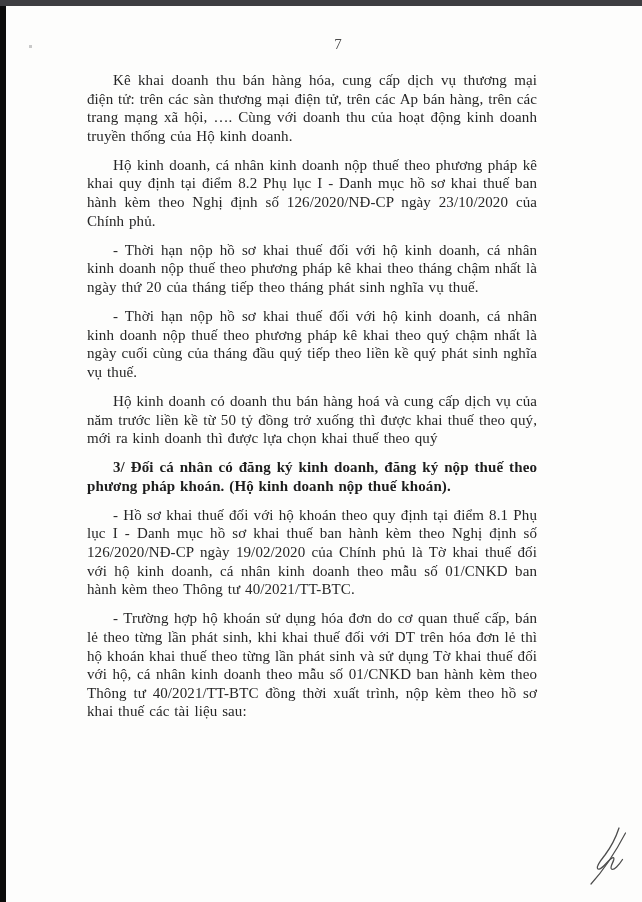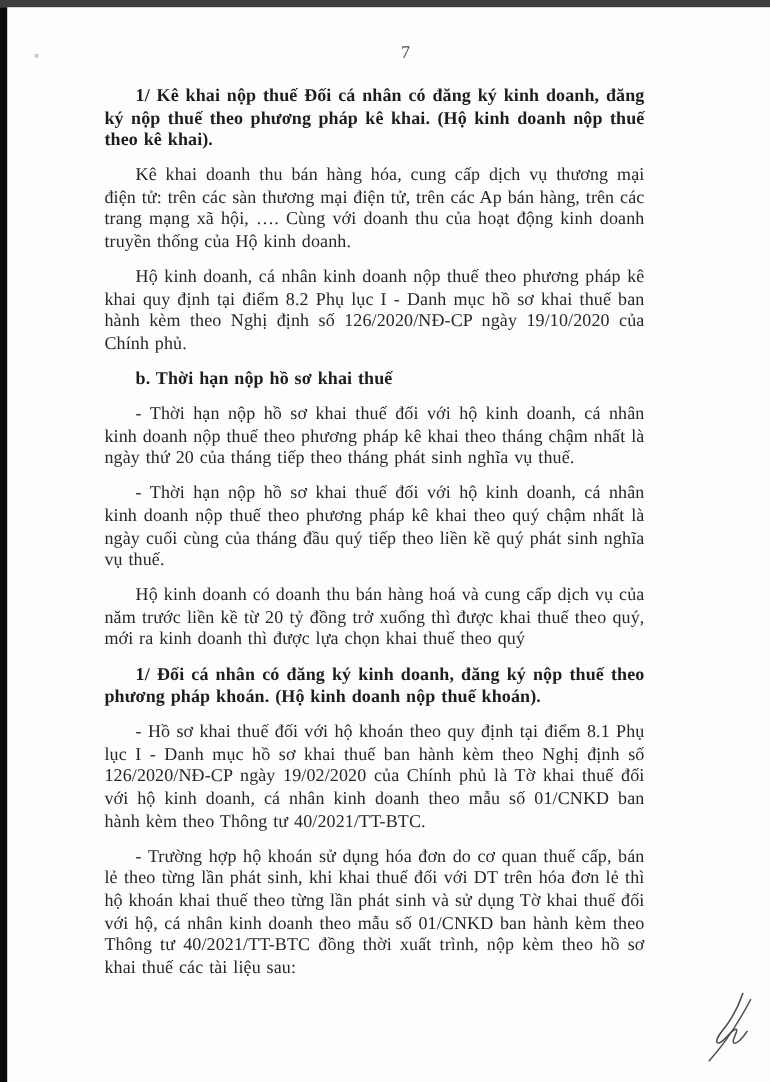--- a/index.html
+++ b/index.html
@@ -72,28 +72,26 @@
 </head>
 <body>
 
 <div class="scan-top-bar"></div>
 <div class="scan-left-edge"></div>
 <div class="scan-speck"></div>
 
 <div class="page">
   <div class="page-number">7</div>
 
-  <p class="block h">1/ Kê khai nộp thuế Đối cá nhân có đăng ký kinh doanh, đăng ký nộp thuế theo phương pháp kê khai. (Hộ kinh doanh nộp thuế theo kê khai).</p>
   <p class="block">Kê khai doanh thu bán hàng hóa, cung cấp dịch vụ thương mại điện tử: trên các sàn thương mại điện tử, trên các Ap bán hàng, trên các trang mạng xã hội, …. Cùng với doanh thu của hoạt động kinh doanh truyền thống của Hộ kinh doanh.</p>
-  <p class="block">Hộ kinh doanh, cá nhân kinh doanh nộp thuế theo phương pháp kê khai quy định tại điểm 8.2 Phụ lục I - Danh mục hồ sơ khai thuế ban hành kèm theo Nghị định số 126/2020/NĐ-CP ngày 19/10/2020 của Chính phủ.</p>
-  <p class="block h">b. Thời hạn nộp hồ sơ khai thuế</p>
+  <p class="block">Hộ kinh doanh, cá nhân kinh doanh nộp thuế theo phương pháp kê khai quy định tại điểm 8.2 Phụ lục I - Danh mục hồ sơ khai thuế ban hành kèm theo Nghị định số 126/2020/NĐ-CP ngày 23/10/2020 của Chính phủ.</p>
   <p class="block">- Thời hạn nộp hồ sơ khai thuế đối với hộ kinh doanh, cá nhân kinh doanh nộp thuế theo phương pháp kê khai theo tháng chậm nhất là ngày thứ 20 của tháng tiếp theo tháng phát sinh nghĩa vụ thuế.</p>
   <p class="block">- Thời hạn nộp hồ sơ khai thuế đối với hộ kinh doanh, cá nhân kinh doanh nộp thuế theo phương pháp kê khai theo quý chậm nhất là ngày cuối cùng của tháng đầu quý tiếp theo liền kề quý phát sinh nghĩa vụ thuế.</p>
-  <p class="block">Hộ kinh doanh có doanh thu bán hàng hoá và cung cấp dịch vụ của năm trước liền kề từ 20 tỷ đồng trở xuống thì được khai thuế theo quý, mới ra kinh doanh thì được lựa chọn khai thuế theo quý</p>
-  <p class="block h">1/ Đối cá nhân có đăng ký kinh doanh, đăng ký nộp thuế theo phương pháp khoán. (Hộ kinh doanh nộp thuế khoán).</p>
+  <p class="block">Hộ kinh doanh có doanh thu bán hàng hoá và cung cấp dịch vụ của năm trước liền kề từ 50 tỷ đồng trở xuống thì được khai thuế theo quý, mới ra kinh doanh thì được lựa chọn khai thuế theo quý</p>
+  <p class="block h">3/ Đối cá nhân có đăng ký kinh doanh, đăng ký nộp thuế theo phương pháp khoán. (Hộ kinh doanh nộp thuế khoán).</p>
   <p class="block">- Hồ sơ khai thuế đối với hộ khoán theo quy định tại điểm 8.1 Phụ lục I - Danh mục hồ sơ khai thuế ban hành kèm theo Nghị định số 126/2020/NĐ-CP ngày 19/02/2020 của Chính phủ là Tờ khai thuế đối với hộ kinh doanh, cá nhân kinh doanh theo mẫu số 01/CNKD ban hành kèm theo Thông tư 40/2021/TT-BTC.</p>
   <p class="block">- Trường hợp hộ khoán sử dụng hóa đơn do cơ quan thuế cấp, bán lẻ theo từng lần phát sinh, khi khai thuế đối với DT trên hóa đơn lẻ thì hộ khoán khai thuế theo từng lần phát sinh và sử dụng Tờ khai thuế đối với hộ, cá nhân kinh doanh theo mẫu số 01/CNKD ban hành kèm theo Thông tư 40/2021/TT-BTC đồng thời xuất trình, nộp kèm theo hồ sơ khai thuế các tài liệu sau:</p>
 </div>
 
 <svg class="signature" viewBox="0 0 46 62" aria-hidden="true">
   <path d="M34 2 C31 11 26 21 20 29 C16 34 11 40 12.5 42.5 C14 45 19 40 23 35.5 C26 32 29.5 30 28.8 33.5 C28 37 24.5 41.5 26.5 43 C28.8 44.6 34 39 37.5 33.5" fill="none" stroke="#4d4d4d" stroke-width="1.3" stroke-linecap="round"></path>
   <path d="M6 58 C16 47 30 27 40.5 7" fill="none" stroke="#4d4d4d" stroke-width="1.2" stroke-linecap="round"></path>
 </svg>
 
 </body></html>

